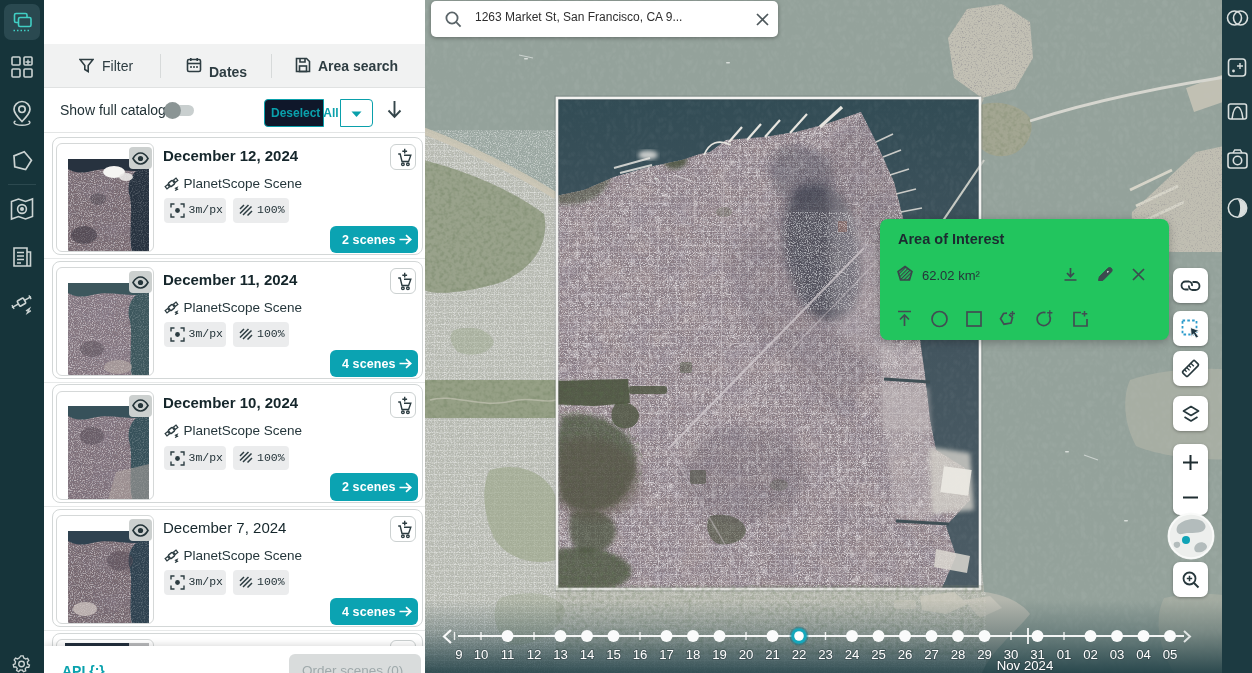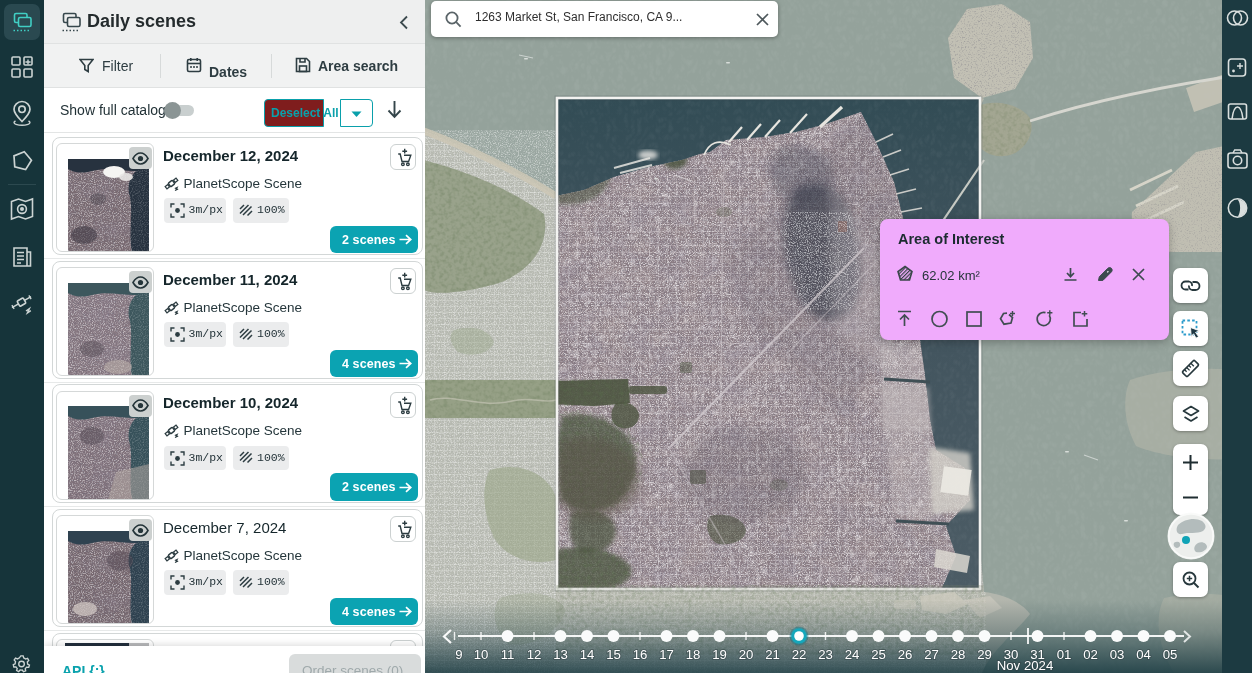--- a/index.html
+++ b/index.html
@@ -319,21 +319,21 @@
   <svg class="abs" style="left:13px;top:9px" width="19" height="19" viewBox="0 0 19 19">
         <circle cx="8" cy="8" r="5.6" fill="none" stroke="#5a6468" stroke-width="1.8"></circle>
         <path d="M12.2,12.2 L16.6,16.6" stroke="#5a6468" stroke-width="1.8"></path>
       </svg>
   <div class="abs" style="left:44px;top:9px;font-size:12px;color:#2e2e2e">1263 Market St, San Francisco, CA 9...</div>
   <svg class="abs" style="left:324px;top:11px" width="15" height="15" viewBox="0 0 15 15">
         <path d="M2,2 L13,13 M13,2 L2,13" stroke="#4e585c" stroke-width="1.7"></path>
       </svg>
 </div>
 
-<div id="aoi" class="abs" style="left:880px;top:219px;width:289px;height:121px;background:#f0abfc;border-radius:8px;box-shadow:0 2px 10px rgba(0,0,0,0.28)">
+<div id="aoi" class="abs" style="left:880px;top:219px;width:289px;height:121px;background:#22c55e;border-radius:8px;box-shadow:0 2px 10px rgba(0,0,0,0.28)">
   <div class="abs" style="left:18px;top:12px;font-size:14.5px;font-weight:bold;color:#1c2b30">Area of Interest</div>
   <svg class="abs" style="left:16px;top:46px" width="18" height="18" viewBox="0 0 18 18">
     <defs>
           <pattern id="hatchP" width="2.6" height="2.6" patternUnits="userSpaceOnUse" patternTransform="rotate(45)">
             <rect width="1.2" height="2.6" fill="#3a464a"></rect>
           </pattern>
         </defs>
     <path d="M9,1.5 L16,6.5 L13.5,15 L4.5,15 L2,6.5 Z" fill="url(#hatchP)" stroke="#3a464a" stroke-width="1.6"></path>
   </svg>
   <div class="abs" style="left:42px;top:49px;font-size:13px;color:#26343a">62.02 km²</div>
@@ -443,33 +443,20 @@
       <path d="M7,146 L8.7,143 L14.3,143 L16,146" stroke-width="1.5"></path>
       <circle cx="11.5" cy="153.5" r="4.2"></circle>
       <circle cx="11.5" cy="201" r="9.2"></circle>
       <path d="M11.5,192.2 A8.8,8.8 0 0 1 11.5,209.8 C15,206 15,196 11.5,192.2 Z" fill="#d9dfde" stroke="none"></path>
     </g>
   </svg>
 </div>
 
 <div id="panel" class="abs" style="left:44px;top:0;width:381px;height:673px;background:#fff;overflow:hidden">
 
-  <div class="abs" style="left:0;top:0;width:381px;height:44px;background:#eeefef;border-bottom:1px solid #e0e2e2">
-    <svg class="abs" style="left:16px;top:11px" width="22" height="22" viewBox="0 0 22 22">
-          <g fill="none" stroke="#37474c" stroke-width="1.6">
-            <rect x="3.5" y="2.5" width="12.5" height="9" rx="1.5"></rect>
-            <rect x="7.5" y="6.5" width="12.5" height="9" rx="1.5" fill="#eeefef"></rect>
-            <path d="M2.5,19.5 L4,19.5 M6,19.5 L7.5,19.5 M9.5,19.5 L11,19.5 M13,19.5 L14.5,19.5 M16.5,19.5 L18,19.5" stroke-width="1.7"></path>
-          </g>
-        </svg>
-    <div class="abs" style="left:43px;top:11px;font-size:18px;font-weight:600;color:#242b2d">Daily scenes</div>
-    <svg class="abs" style="left:354px;top:15px" width="12" height="15" viewBox="0 0 12 15">
-          <path d="M9,1.5 L3,7.5 L9,13.5" stroke="#3c4a4e" stroke-width="1.8" fill="none"></path>
-        </svg>
-  </div>
 
   <div class="abs" style="left:0;top:44px;width:381px;height:44px;background:#f1f2f2;border-bottom:1px solid #e0e2e2">
     <div class="abs" style="left:115.5px;top:10px;width:1px;height:24px;background:#d7dada"></div>
     <div class="abs" style="left:226.5px;top:10px;width:1px;height:24px;background:#d7dada"></div>
     <svg class="abs" style="left:35px;top:14px" width="15" height="15" viewBox="0 0 15 15">
           <path d="M1,1.5 L14,1.5 L9.2,7.5 L9.2,13.5 L5.8,11.5 L5.8,7.5 Z" fill="none" stroke="#2e3d42" stroke-width="1.6"></path>
         </svg>
     <div class="abs" style="left:58px;top:14px;font-size:14px;font-weight:normal;color:#2e3d42">Filter</div>
     <svg class="abs" style="left:142px;top:13px" width="16" height="16" viewBox="0 0 16 16">
           <g fill="none" stroke="#2e3d42" stroke-width="1.6">
@@ -489,21 +476,21 @@
             <path d="M5,1.5 L5,5 L10,5 L10,1.5"></path>
           </g>
         </svg>
     <div class="abs" style="left:274px;top:14px;font-size:14px;font-weight:bold;color:#2e3d42">Area search</div>
   </div>
 
   <div class="abs" style="left:0;top:88px;width:381px;height:44.5px;background:#fff;border-bottom:1px solid #e3e5e5">
     <div class="abs" style="left:16px;top:14px;font-size:14px;color:#1e2e33">Show full catalog</div>
     <div class="abs" style="left:124px;top:16.5px;width:26px;height:11px;background:#c9cfcf;border-radius:6px"></div>
     <div class="abs" style="left:120px;top:13.5px;width:17px;height:17px;background:#8b9595;border-radius:50%"></div>
-    <div class="abs" style="left:220px;top:10.5px;width:60px;height:28px;border:1.4px solid #0aa0ab;border-radius:4px 0 0 4px;background:#7f1d1d">
+    <div class="abs" style="left:220px;top:10.5px;width:60px;height:28px;border:1.4px solid #0aa0ab;border-radius:4px 0 0 4px;background:#0f172a">
       <div class="abs" style="left:6px;top:6.5px;font-size:12px;font-weight:bold;color:#0aa0ab;white-space:nowrap">Deselect All</div>
     </div>
     <div class="abs" style="left:296.4px;top:10.5px;width:33px;height:28px;border:1.4px solid #0aa0ab;border-radius:0 4px 4px 0;background:#fff">
       <svg class="abs" style="left:10px;top:11px" width="11" height="7" viewBox="0 0 11 7">
             <path d="M0.5,0.5 L5.5,6 L10.5,0.5 Z" fill="#0aa0ab"></path>
           </svg>
     </div>
     <svg class="abs" style="left:342px;top:12px" width="17" height="20" viewBox="0 0 17 20">
           <path d="M8.5,1 L8.5,16 M2.5,10.5 L8.5,16.8 L14.5,10.5" stroke="#34454a" stroke-width="1.9" fill="none"></path>
         </svg>

